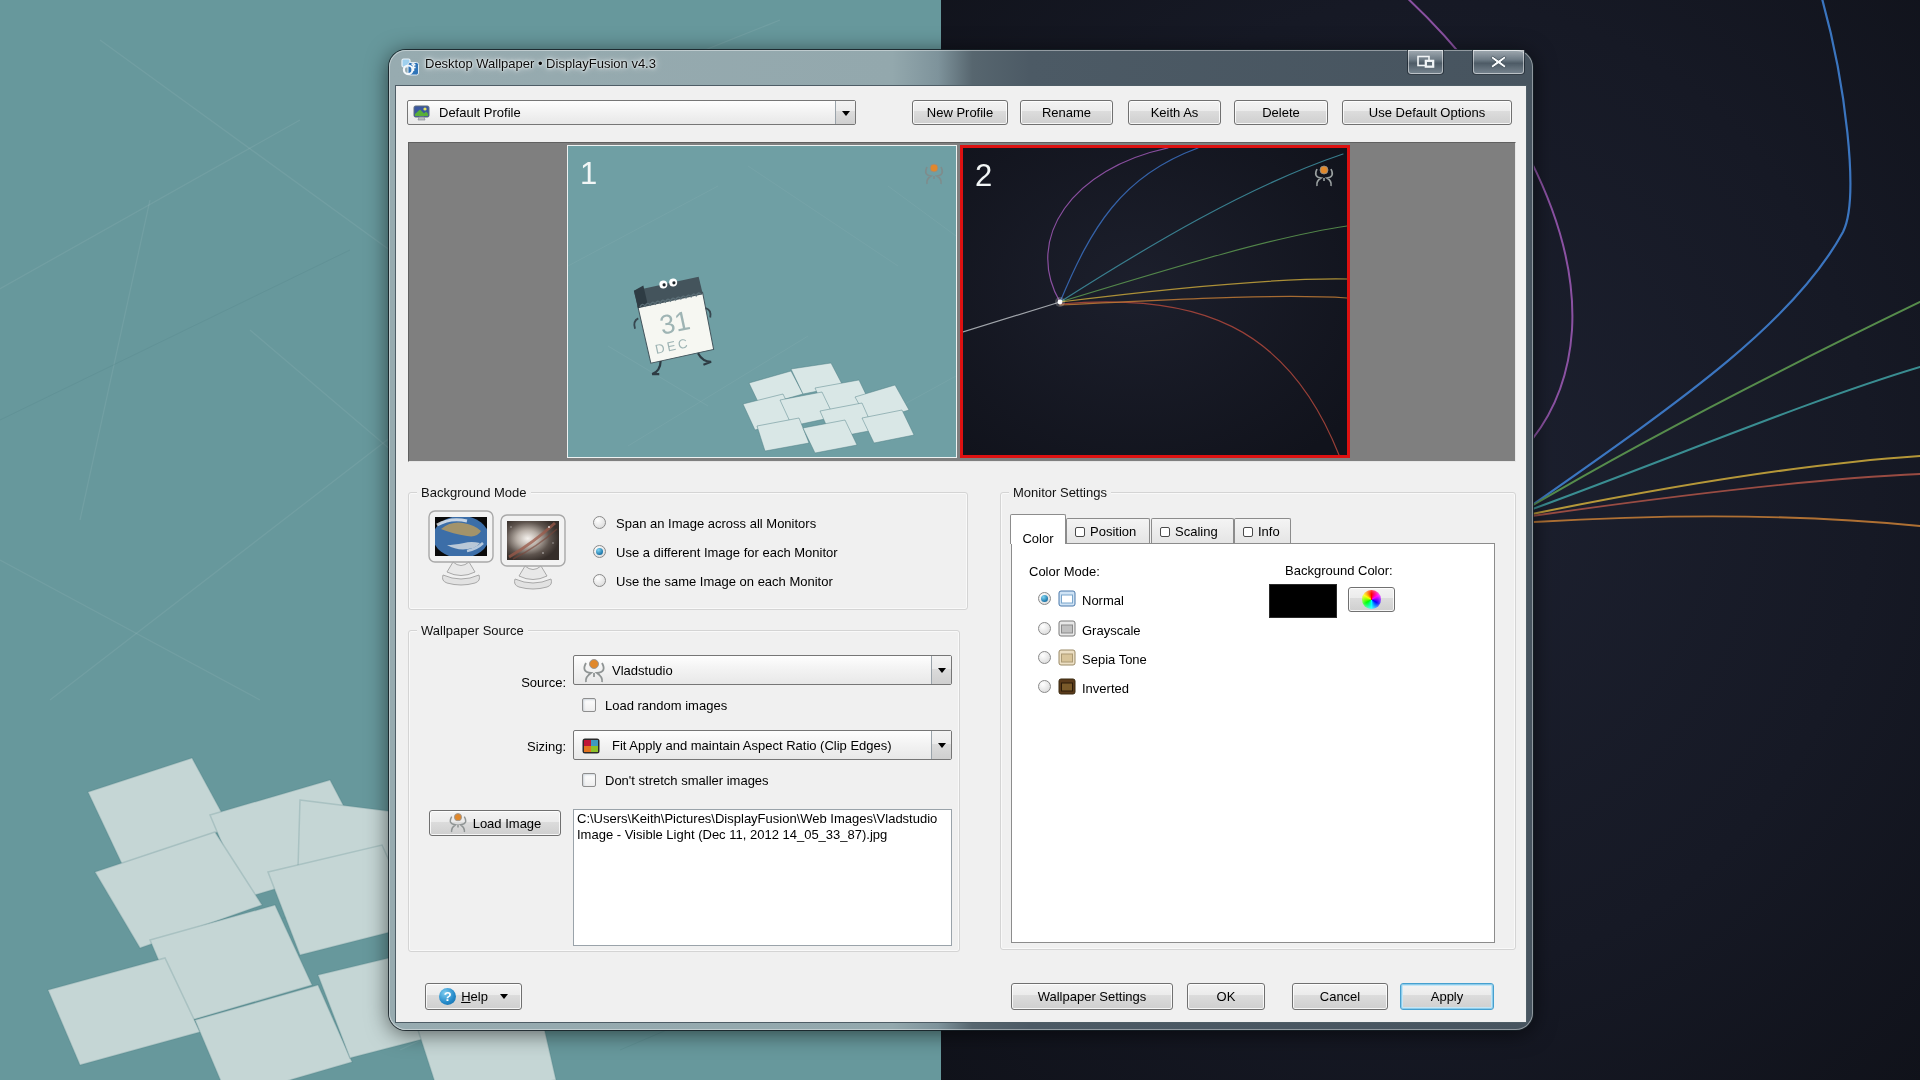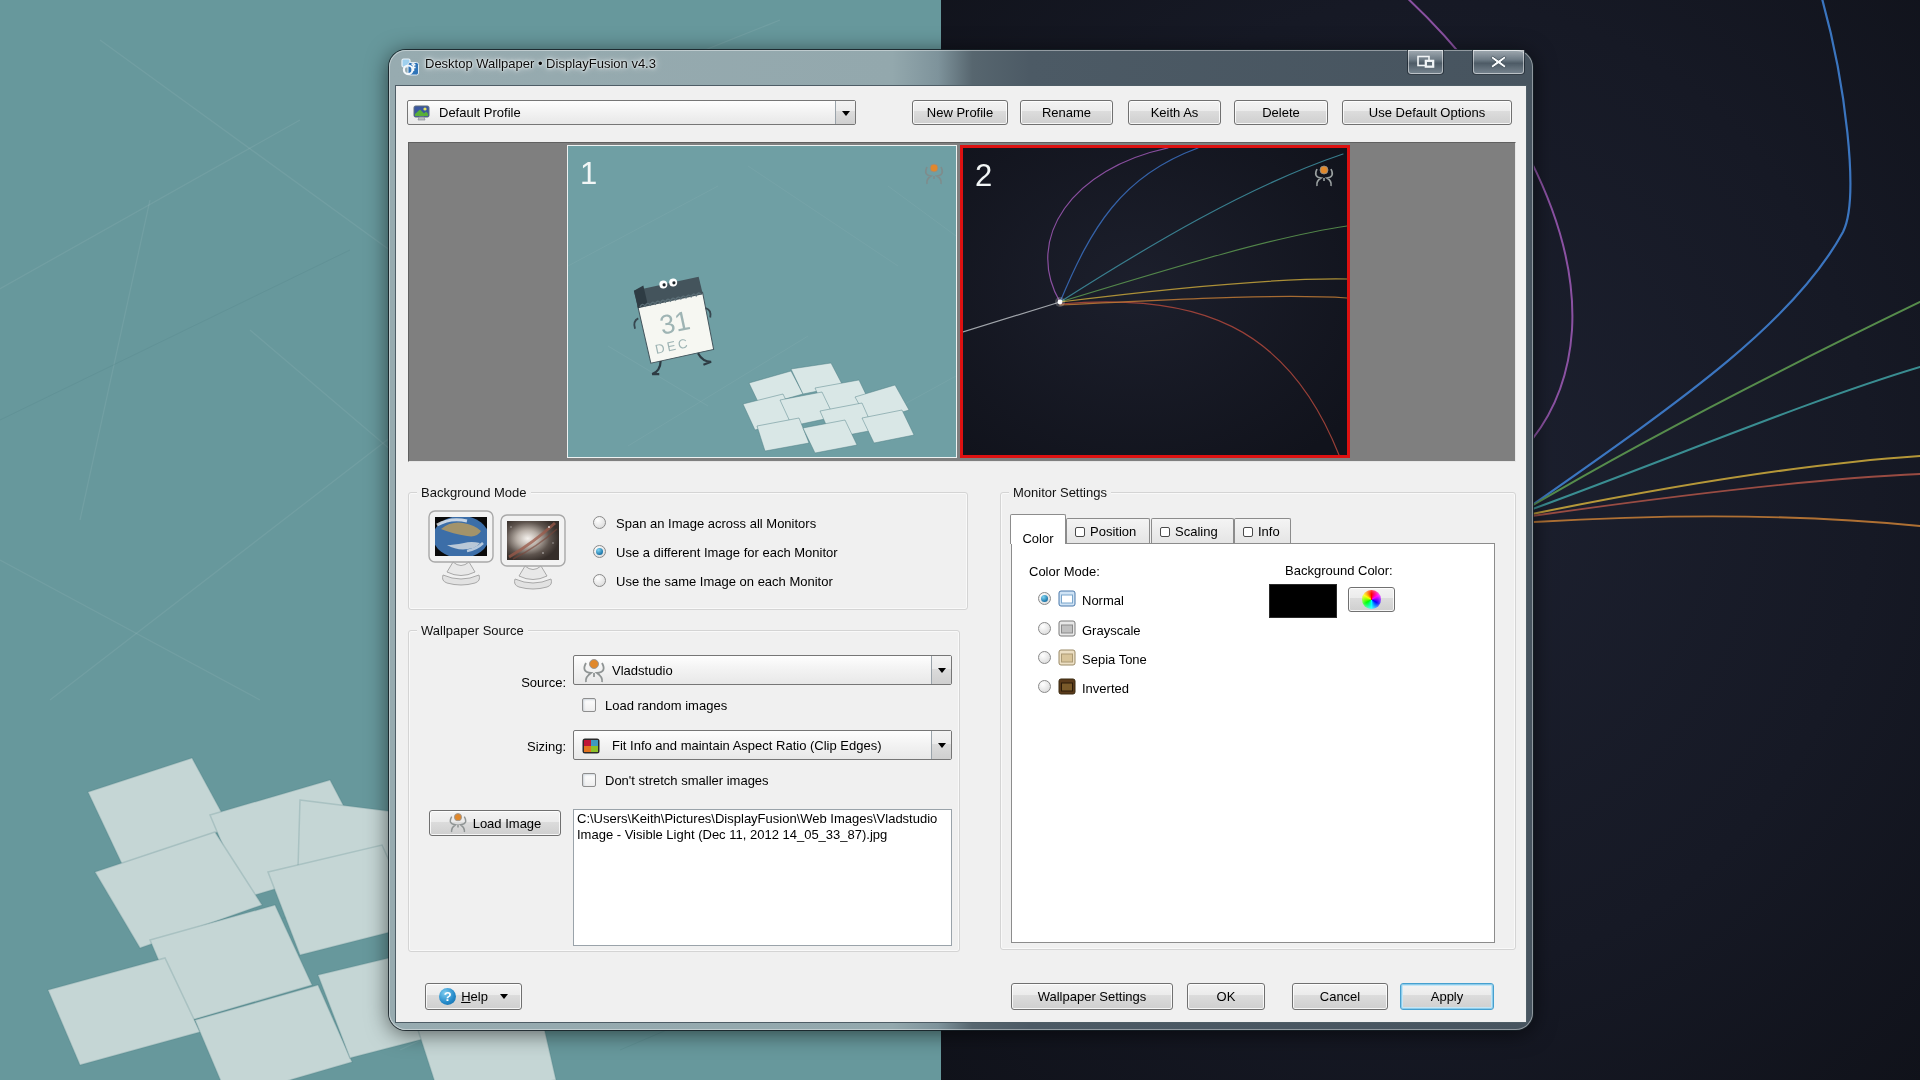--- a/index.html
+++ b/index.html
@@ -286,21 +286,21 @@
       <div class="txt abs" style="left:196px;top:67px;">Load random images</div>
       <div class="txt abs" style="left:0;top:108px;width:157px;text-align:right;">Sizing:</div>
       <div class="combo" style="left:164px;top:99px;width:379px;height:30px;">
         <svg class="abs" style="left:8px;top:7px" width="18" height="16" viewBox="0 0 18 16">
           <rect x="0.5" y="0.5" width="17" height="15" rx="2.5" fill="#2a2a2a"></rect>
           <rect x="2" y="2" width="7" height="6" fill="#c01535"></rect>
           <rect x="9" y="2" width="7" height="6" fill="#3f9ac0"></rect>
           <rect x="2" y="8" width="7" height="6" fill="#e2731f"></rect>
           <rect x="9" y="8" width="7" height="6" fill="#8dc028"></rect>
         </svg>
-        <span class="txt" style="margin-left:38px;">Fit Info and maintain Aspect Ratio (Clip Edges)</span>
+        <span class="txt" style="margin-left:38px;">Fit Apply and maintain Aspect Ratio (Clip Edges)</span>
         <div class="arrow"></div>
       </div>
       <div class="cb" style="left:173px;top:142px;"></div>
       <div class="txt abs" style="left:196px;top:142px;">Don't stretch smaller images</div>
       <div class="btn" style="left:20px;top:179px;width:132px;height:26px;">
         <svg width="18" height="20" viewBox="0 0 20 22" style="margin-right:6px">
           <circle cx="10" cy="4.5" r="4" fill="#e0882c" stroke="#9a9a9a" stroke-width="1"></circle>
           <path d="M3,4 q-4.5,8 4,9 q-5,3.5 -4,8 M17,4 q4.5,8 -4,9 q5,3.5 4,8 M10,12.5 l0,3.5" stroke="#8f9494" stroke-width="1.6" fill="none"></path>
         </svg>
         Load Image</div>

